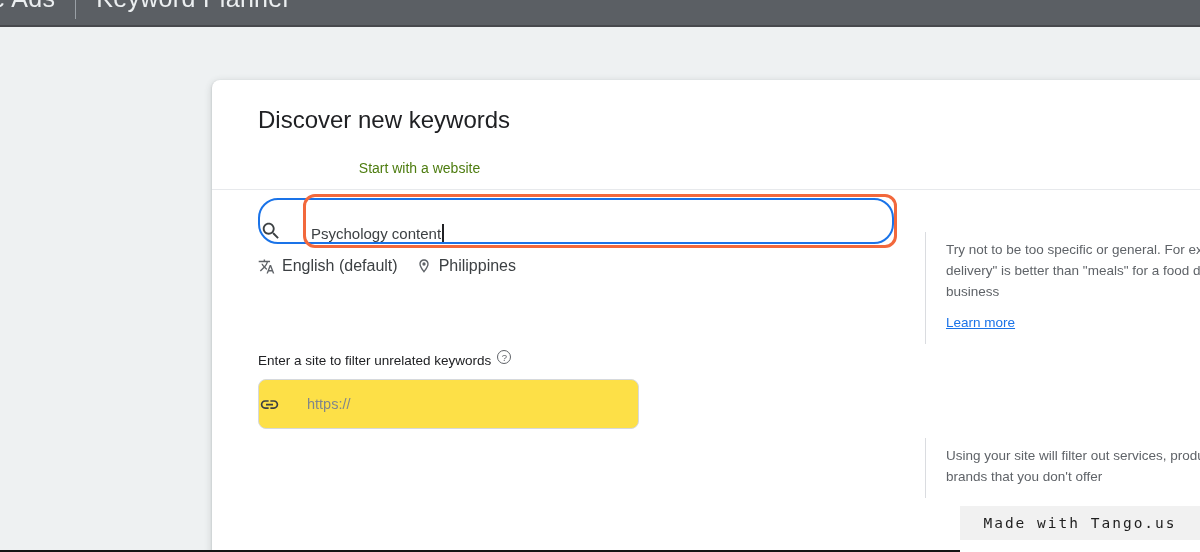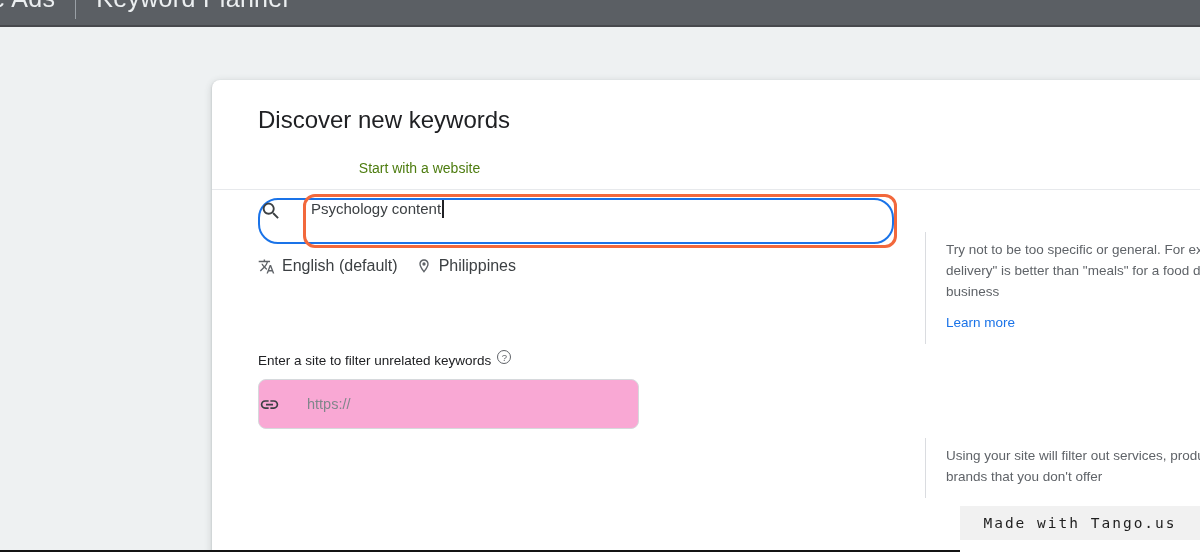--- a/index.html
+++ b/index.html
@@ -60,21 +60,21 @@
 
   .field-label {
     margin-top:36px; font-size:13.5px; color:#202124;
     display:flex; align-items:center; gap:6px;
   }
 
   .kw-field {
     position:relative; margin-top:8px;
     width:636px; height:46px;
     border:2px solid #1a73e8; border-radius:20px;
-    display:flex; align-items:flex-start;
+    display:flex; align-items:flex-end;
     background:#fff;
   }
   .kw-icon-cell { width:45px; display:flex; align-items:center; justify-content:center; flex:0 0 45px; }
   .kw-text { font-size:15px; color:#3c4043; margin-left:6px; }
   .caret { display:inline-block; width:1.5px; height:18px; background:#202124; margin-left:1px; vertical-align:middle; }
   .tango-highlight {
     position:absolute; left:43px; top:-6px; right:-5px; bottom:-6px;
     border:3px solid #f2683c; border-radius:12px; pointer-events:none;
   }
 
@@ -88,42 +88,42 @@
 
   .help-circle {
     width:14px; height:14px; border:1.2px solid #5f6368; border-radius:50%;
     display:inline-flex; align-items:center; justify-content:center;
     font-size:9.5px; color:#5f6368; transform:translateY(-4px);
   }
 
   .site-field {
     margin-top:11px; width:381px; height:50px;
     border:1px solid #d6d9dc; border-radius:8px;
-    display:flex; align-items:center; background:#f9a8d4;
+    display:flex; align-items:center; background:#fde047;
   }
   .site-icon-cell { width:48px; display:flex; align-items:center; justify-content:center; flex:0 0 48px; }
   .site-input {
     border:none; outline:none; flex:1; height:100%;
     font-size:14.5px; color:#3c4043; font-family:"Liberation Sans", sans-serif;
     background:transparent;
   }
   .site-input::placeholder { color:#80868b; }
 
   
   .help-block {
     position:absolute; left:713px; width:420px;
     border-left:1px solid #dadce0; padding:8px 0 10px 20px;
     font-size:13.5px; line-height:1.55; color:#5f6368;
   }
   .help-block-1 { top:152px; }
   .help-block-2 { top:358px; }
   .help-line { display:block; white-space:nowrap; }
   .learn-more {
     display:inline-block; margin-top:10px;
-    color:#1a73e8; font-size:13.5px; cursor:pointer;
+    color:#1a73e8; text-decoration:underline; font-size:13.5px; cursor:pointer;
   }
 
   
   .icon { display:inline-block; }
   .icon svg { display:block; }
 
   
   .frame-line {
     position:absolute; left:0; bottom:0; width:960px; height:2px;
     background:#141414; z-index:9;

